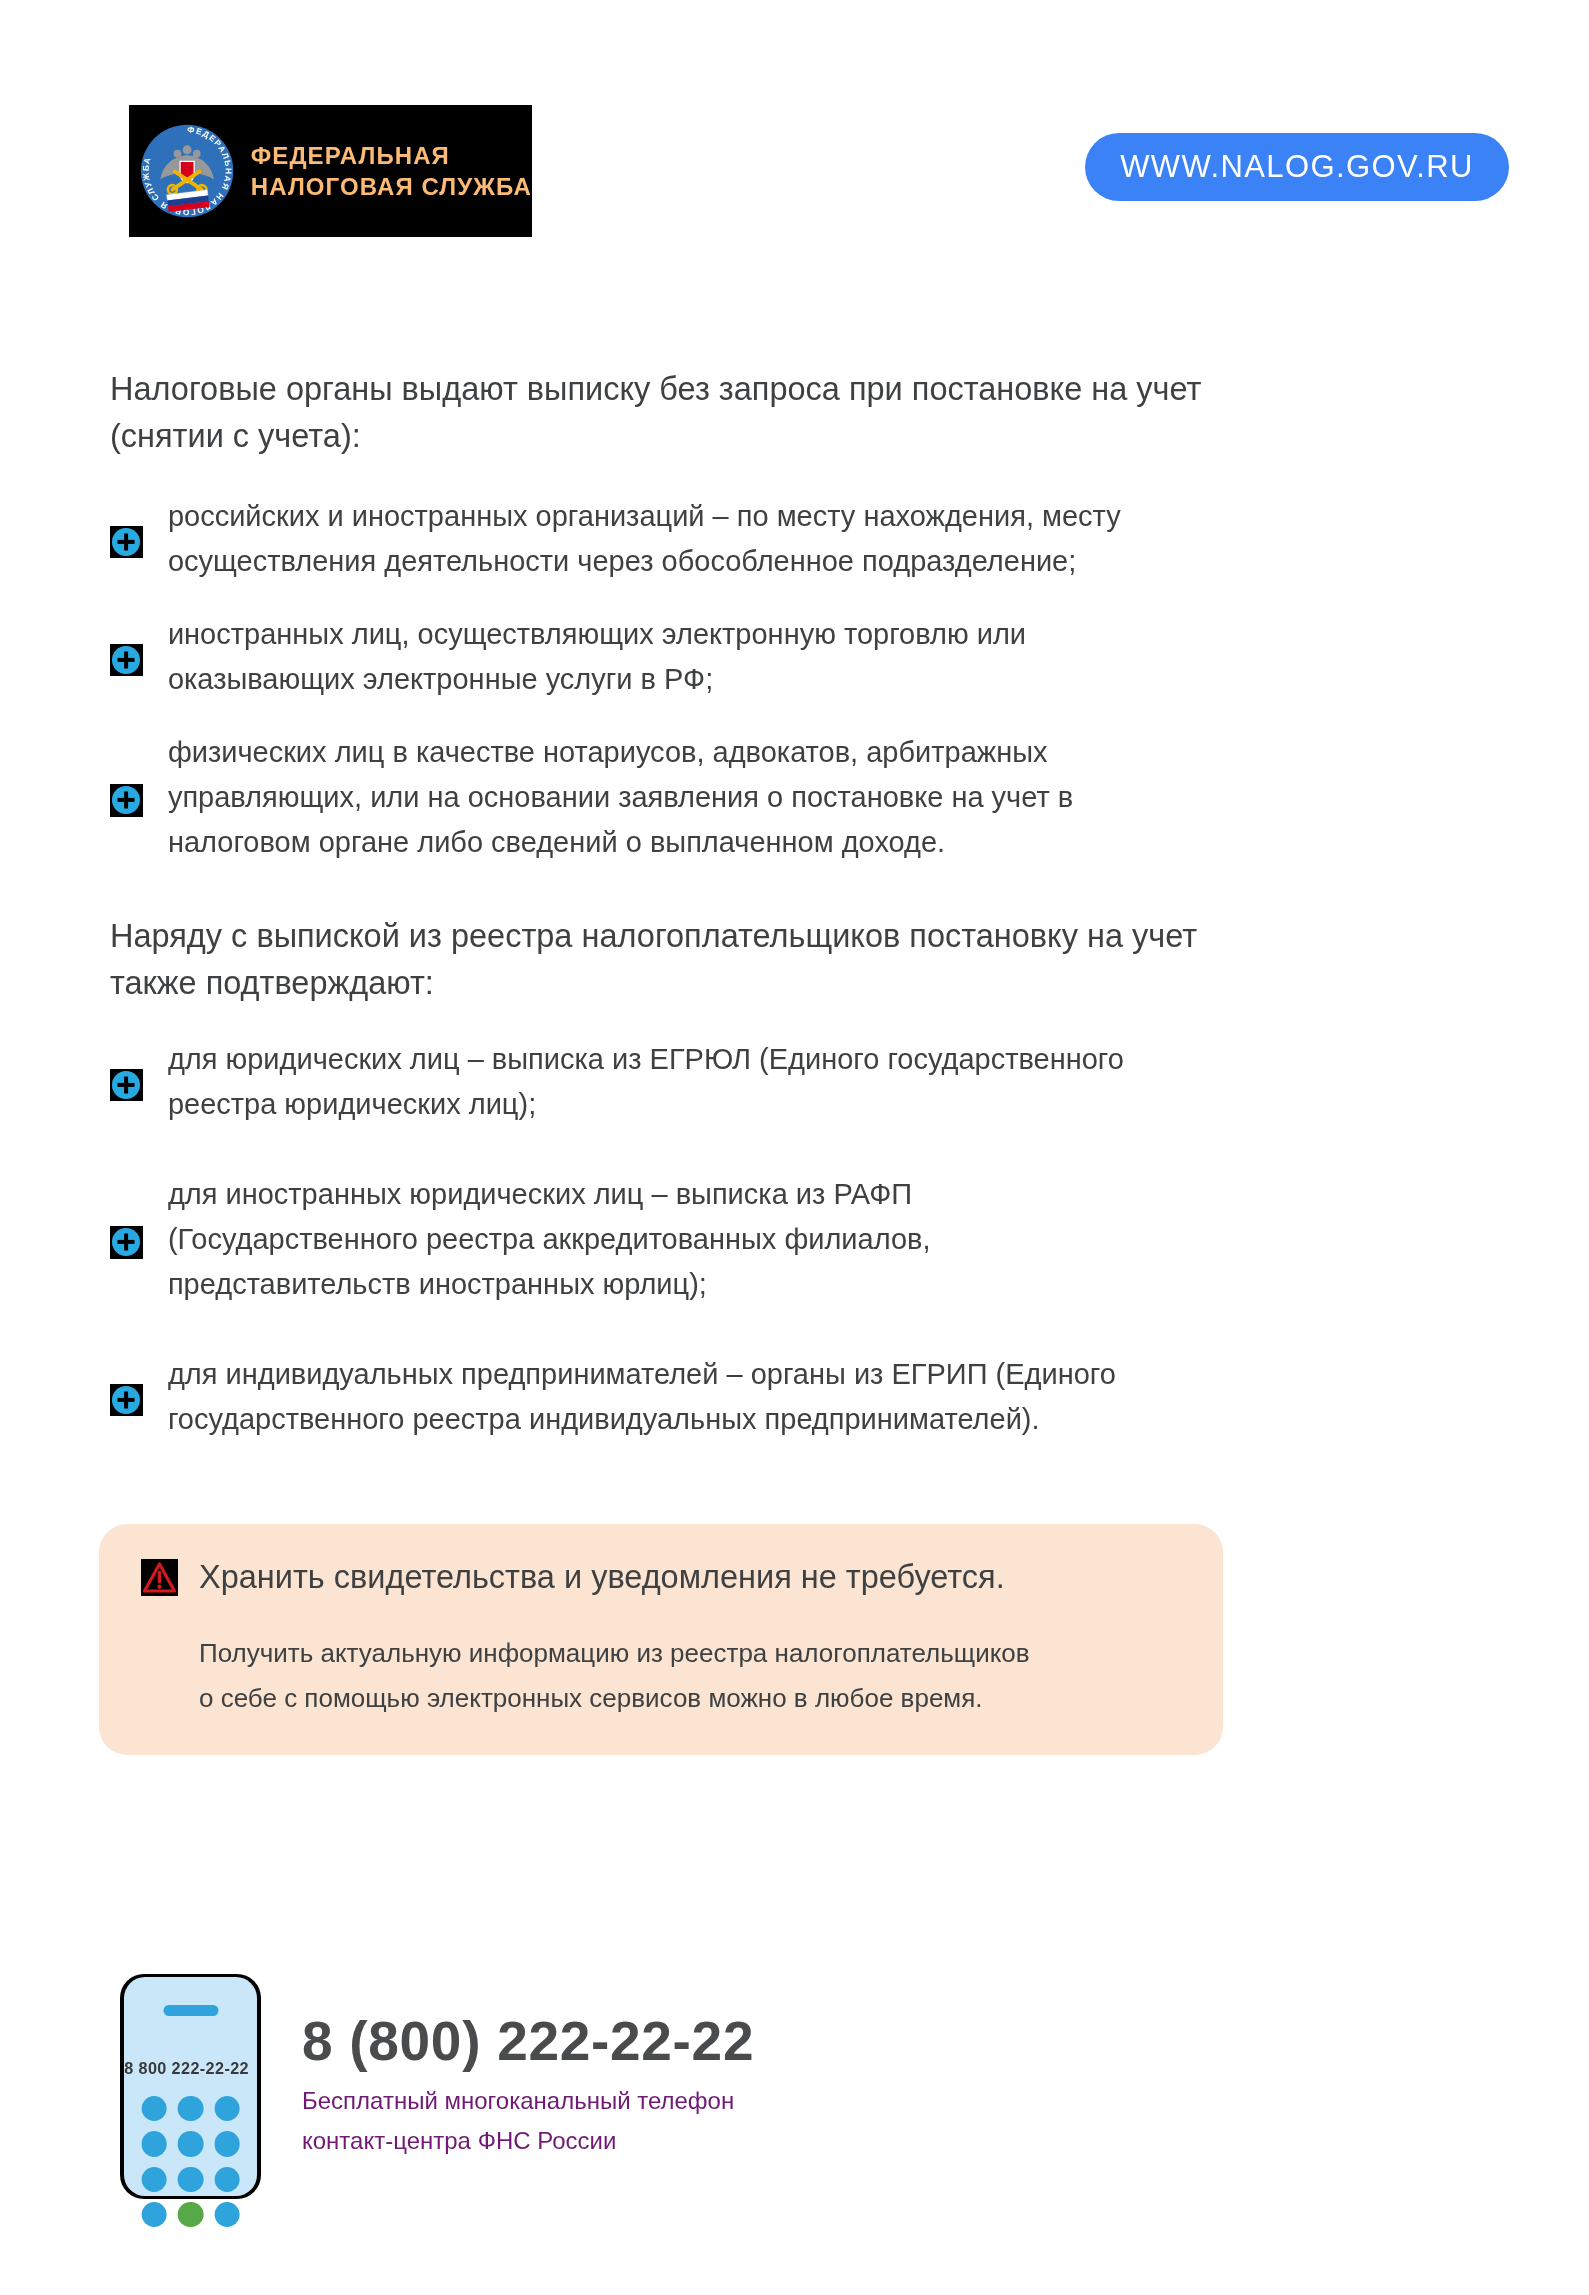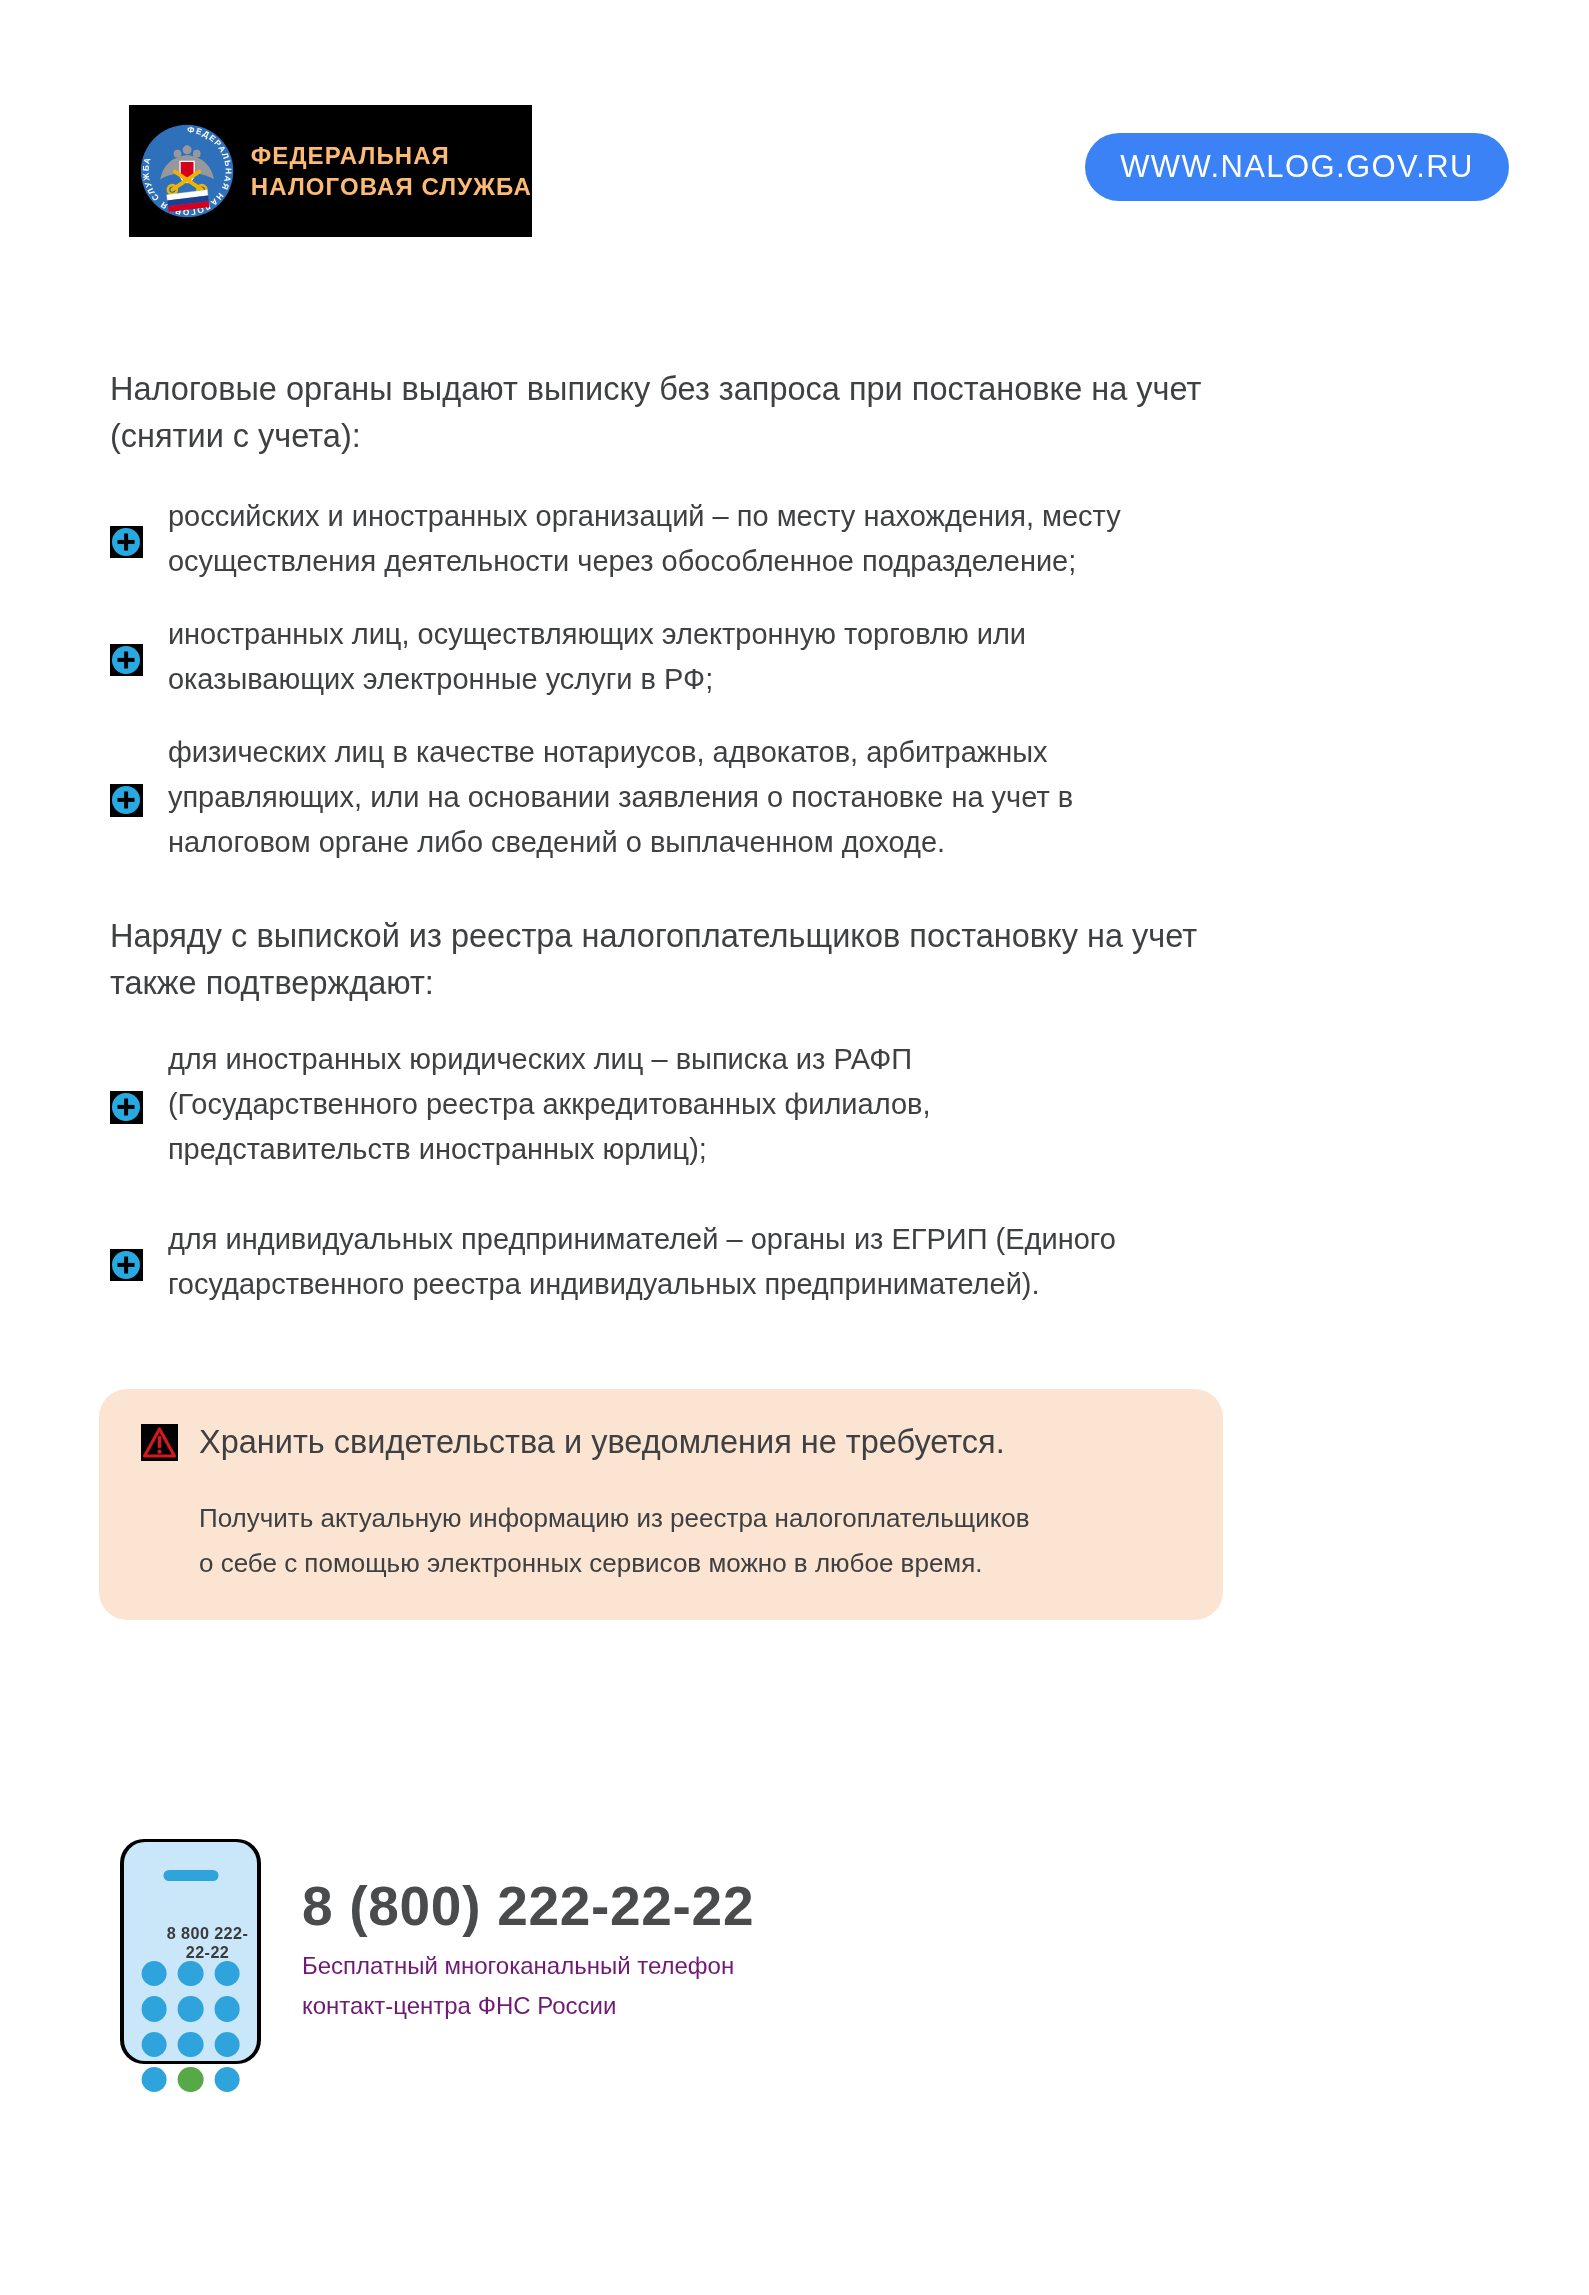--- a/index.html
+++ b/index.html
@@ -168,26 +168,25 @@
     position: absolute;
     left: 50%; top: 28px;
     transform: translateX(-50%);
     width: 55px; height: 11.3px;
     border-radius: 5.7px;
     background: #2FA3DC;
   }
   .phone-screen-number {
     position: absolute;
     left: 0; right: 0; top: 82px;
-    text-align: center;
+    text-align: left;
     font-size: 16.2px;
     font-weight: 700;
     color: #3A3A3C;
     letter-spacing: 0.4px;
-    padding-left: 34px;
   }
   .phone-keypad {
     position: absolute;
     left: 50%; top: 119px;
     transform: translateX(-50%);
     display: grid;
     grid-template-columns: repeat(3, 25.4px);
     grid-auto-rows: 25.4px;
     gap: 10px 11.3px;
   }
@@ -285,20 +284,27 @@
         <span class="li-text">физических лиц в качестве нотариусов, адвокатов, арбитражных
 управляющих, или на основании заявления о постановке на учет в
 налоговом органе либо сведений о выплаченном доходе.</span>
       </li>
     </ul>
 
     <p class="para2">Наряду с выпиской из реестра налогоплательщиков постановку на учет
 также подтверждают:</p>
 
     <ul class="plus-list second">
+      <li>
+        <span class="plus-icon">
+            <span class="plus-circle"></span>
+          </span>
+        <span class="li-text">для юридических лиц – выписка из ЕГРЮЛ (Единого государственного
+реестра юридических лиц);</span>
+      </li>
       <li>
         <span class="plus-icon">
             <span class="plus-circle"></span>
           </span>
         <span class="li-text">для иностранных юридических лиц – выписка из РАФП
 (Государственного реестра аккредитованных филиалов,
 представительств иностранных юрлиц);</span>
       </li>
       <li>
         <span class="plus-icon">

